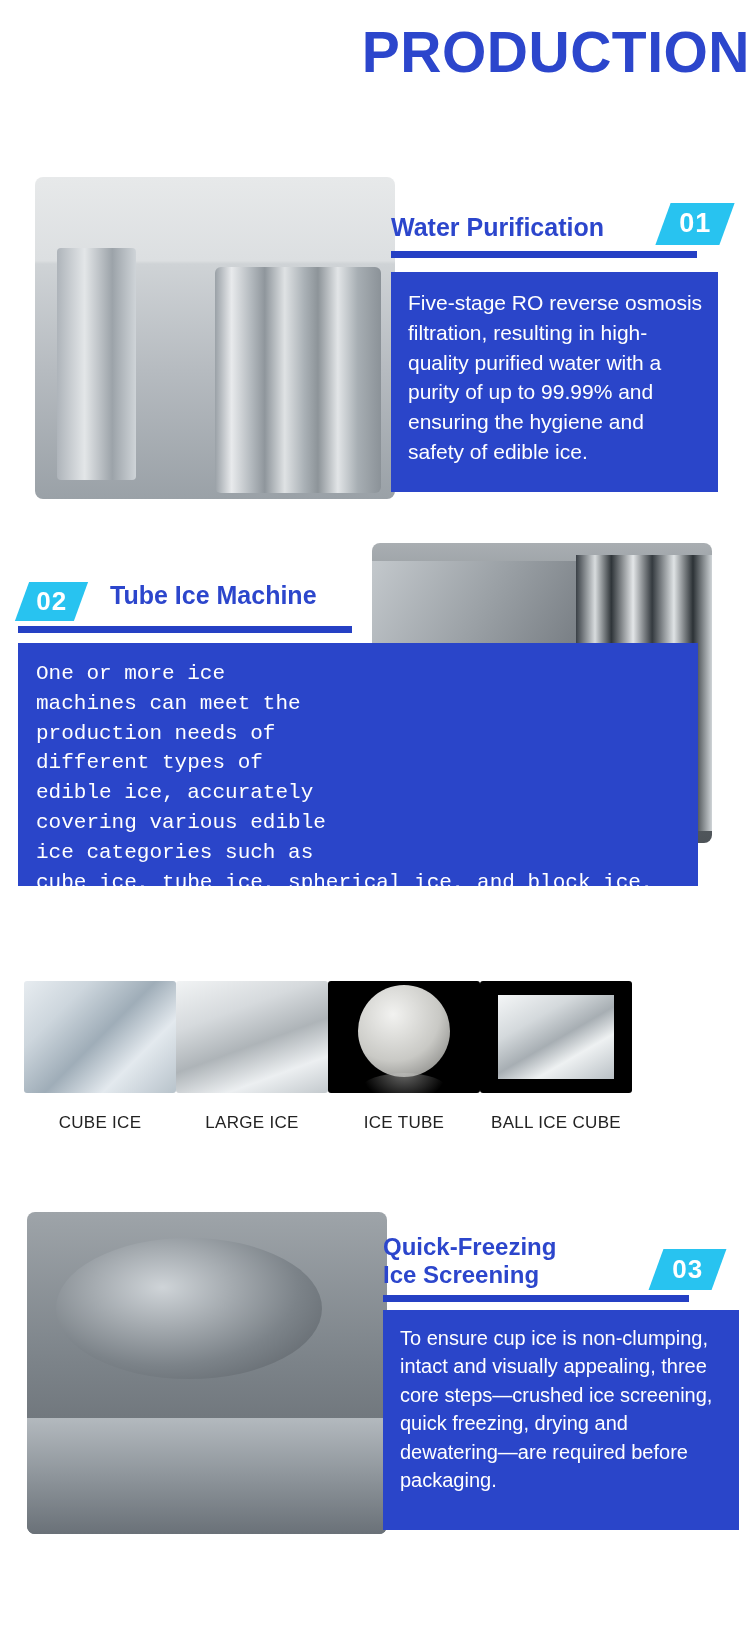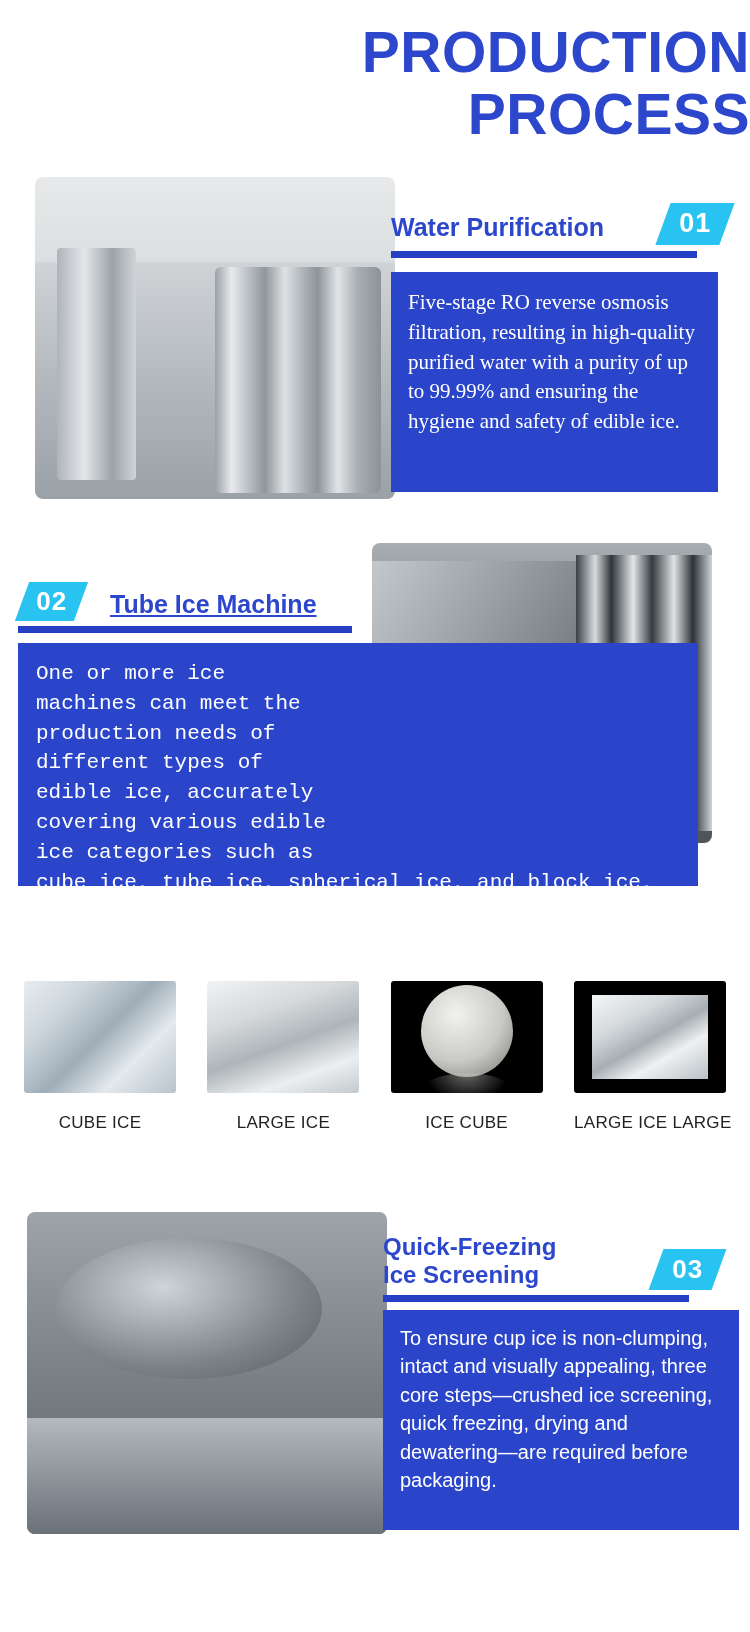--- a/index.html
+++ b/index.html
@@ -125,41 +125,41 @@
     line-height: 1.42;
   }
 
   
   #sec1 { position: absolute; left: 8px; top: 165px; width: 750px; height: 345px; }
   #sec1 .photo { position: absolute; left: 27px; top: 12px; width: 360px; height: 322px; }
   #sec1 .head-row { position: absolute; left: 383px; top: 28px; width: 340px; height: 52px; }
   #sec1 .head-title { position: absolute; left: 0; bottom: 4px; }
   #sec1 .badge { position: absolute; right: 4px; bottom: 0px; }
   #sec1 .rule { position: absolute; left: 383px; top: 86px; width: 306px; }
-  #sec1 .textbox { position: absolute; left: 383px; top: 107px; width: 327px; height: 220px; padding: 16px 14px 0 17px; font-family: Liberation Serif, serif; }
+  #sec1 .textbox { position: absolute; left: 383px; top: 107px; width: 327px; height: 220px; padding: 16px 14px 0 17px; }
 
   
   #sec2 { position: absolute; left: 0; top: 535px; width: 750px; height: 415px; }
   #sec2 .photo { position: absolute; right: 38px; top: 8px; width: 340px; height: 300px; }
   #sec2 .head-row { position: absolute; left: 18px; top: 40px; width: 350px; height: 46px; }
   #sec2 .badge { position: absolute; left: 4px; bottom: 0; font-size: 26px; padding: 6px 14px 7px 14px; }
-  #sec2 .head-title { position: absolute; left: 92px; bottom: 3px; text-decoration: underline; }
+  #sec2 .head-title { position: absolute; left: 92px; bottom: 12px; }
   #sec2 .rule { position: absolute; left: 18px; top: 91px; width: 334px; }
   #sec2 .textbox {
     position: absolute; left: 18px; top: 108px; width: 680px; height: 243px;
     padding: 16px 18px 12px 18px;
     font-family: Liberation Mono, monospace;
   }
   #sec2 .float-shape {
     float: right; width: 350px; height: 205px; shape-outside: content-box;
   }
 
   
   #thumbs { position: absolute; left: 0; top: 975px; width: 750px; height: 200px; }
-  .thumb-grid { display: flex; justify-content: space-between; padding: 6px 24px; gap: 26px; }
+  .thumb-grid { display: flex; padding: 6px 24px; }
   .thumb-cell { width: 152px; }
   .thumb-img { width: 152px; height: 112px; border-radius: 3px; }
   .t-cube   { background: linear-gradient(135deg,#e7ecf0 0%,#cdd6dd 25%,#9fadb8 50%,#e3e9ee 72%,#b8c3cb 100%); }
   .t-tube   { background: linear-gradient(160deg,#f1f3f4 0%,#d6dadd 30%,#aeb4b8 55%,#eceff1 78%,#c3c9cd 100%); }
   .t-ball   { background: #000000; position: relative; overflow: hidden; }
   .t-ball::before {
     content:""; position:absolute; left:50%; top:4px; width:92px; height:92px;
     transform: translateX(-50%); border-radius:50%;
     background: radial-gradient(circle at 38% 32%, #f2f2f0, #c9c9c5 55%, #8f8f8c 85%, #5d5d5b 100%);
   }
@@ -189,21 +189,20 @@
   #sec3 .head-title { position: absolute; left: 0; bottom: 2px; font-size: 24px; line-height: 1.14; margin-top: 39px; }
   #sec3 .badge { position: absolute; right: 4px; bottom: 0px; font-size: 26px; }
   #sec3 .rule { position: absolute; left: 383px; top: 95px; width: 306px; }
   #sec3 .textbox { position: absolute; left: 383px; top: 110px; width: 356px; height: 220px; padding: 14px 14px 8px 17px; font-size: 20px; }
 </style>
 </head>
 <body>
 
 <div class="page-title">
   <span class="l1">PRODUCTION</span>
-  <span class="l2">PROCESS</span>
 </div>
 
 <div class="section" id="sec1">
   <div class="photo photo-machine"></div>
 
   <div class="head-row">
     <div class="head-title">Water Purification</div>
     <div class="badge">
       <span>01</span>
     </div>
@@ -236,25 +235,25 @@
     <div class="thumb-cell">
       <div class="thumb-img t-cube"></div>
       <div class="thumb-caption">CUBE ICE</div>
     </div>
     <div class="thumb-cell">
       <div class="thumb-img t-tube"></div>
       <div class="thumb-caption">LARGE ICE</div>
     </div>
     <div class="thumb-cell">
       <div class="thumb-img t-ball"></div>
-      <div class="thumb-caption">ICE CUBE</div>
+      <div class="thumb-caption">ICE TUBE</div>
     </div>
     <div class="thumb-cell">
       <div class="thumb-img t-large"></div>
-      <div class="thumb-caption">LARGE ICE LARGE</div>
+      <div class="thumb-caption">BALL ICE CUBE</div>
     </div>
   </div>
 </div>
 
 <div class="section" id="sec3">
   <div class="photo photo-freezer"></div>
 
   <div class="head-row">
     <div class="head-title">Quick-Freezing
 Ice Screening</div>

